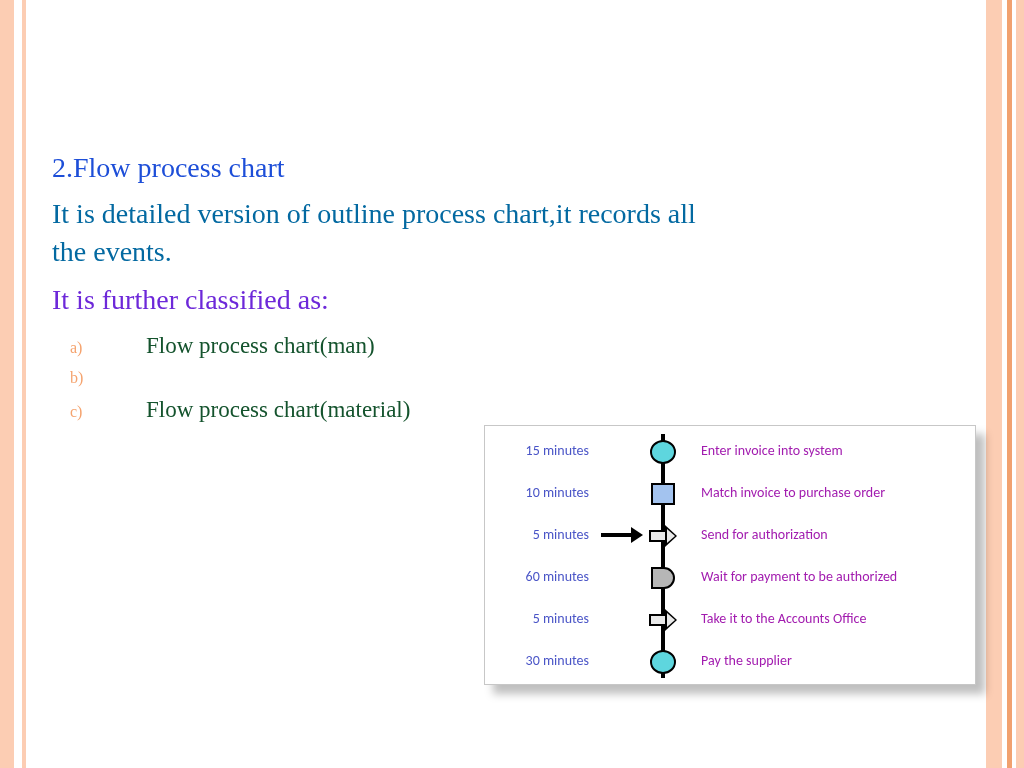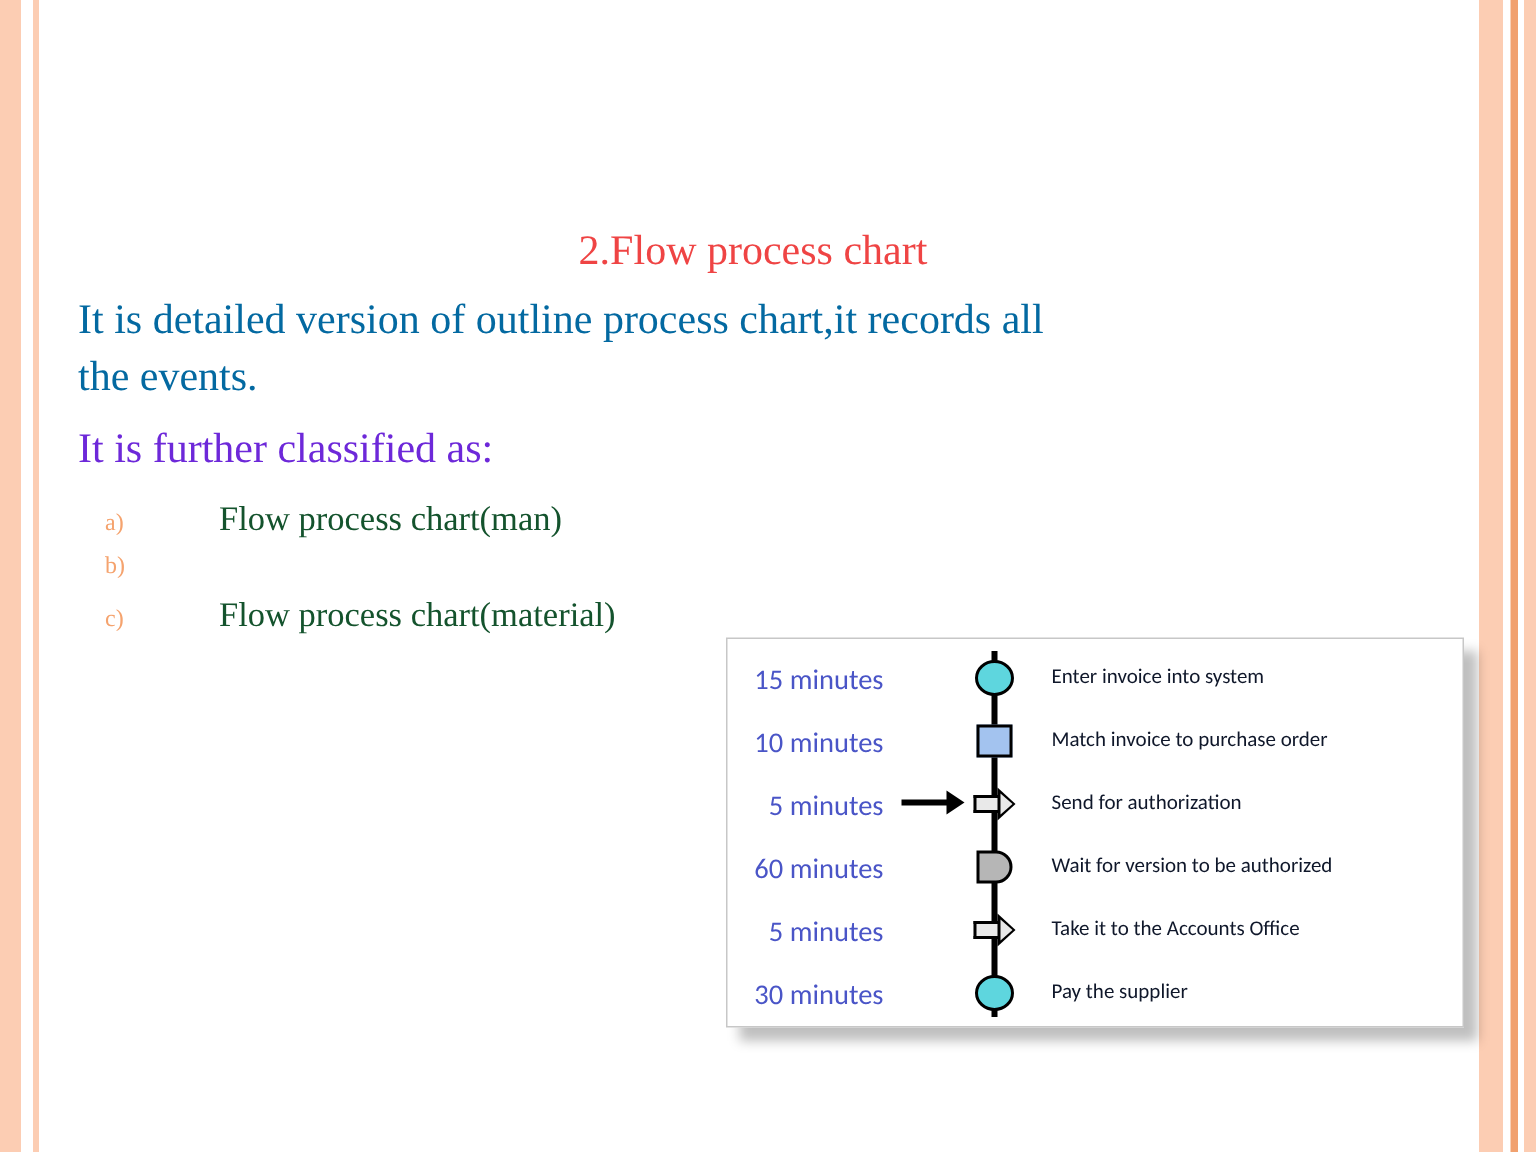--- a/index.html
+++ b/index.html
@@ -23,24 +23,23 @@
   .bar-r-gap2  { right: 17px; width: 5px; background: #fff; }
   .bar-r-wide  { right: 22px; width: 16px; background: #fccdb3; }
 
   .content {
     position: absolute;
     left: 52px;
     top: 148px;
     width: 900px;
   }
   .title {
-    color: #ef4444;
+    color: #1d4ed8;
     font-size: 28px;
     line-height: 1.4;
-    text-align: center;
   }
   .desc {
     color: #0369a1;
     font-size: 28px;
     line-height: 1.35;
     margin-top: 8px;
     width: 680px;
   }
   .subhead {
     color: #6d28d9;
@@ -102,29 +101,29 @@
     left: 0;
     width: 100%;
     height: 40px;
   }
   .time {
     position: absolute;
     left: 0;
     top: 10px;
     width: 104px;
     text-align: right;
-    font-size: 19px;
+    font-size: 14px;
     color: #4a55c7;
   }
   .step-text {
     position: absolute;
     left: 216px;
     top: 10px;
     font-size: 14px;
-    color: #0f172a;
+    color: #a21caf;
   }
   .shape-wrap {
     position: absolute;
     left: 160px;
     top: 6px;
     width: 36px;
     height: 28px;
     display: flex;
     align-items: center;
     justify-content: center;
@@ -276,21 +275,21 @@
         </div>
     </div>
     <div class="step-text">Send for authorization</div>
   </div>
 
   <div class="row" style="top:132px">
     <div class="time">60 minutes</div>
     <div class="shape-wrap">
         <div class="dshape"></div>
       </div>
-    <div class="step-text">Wait for version to be authorized</div>
+    <div class="step-text">Wait for payment to be authorized</div>
   </div>
 
   <div class="row" style="top:174px">
     <div class="time">5 minutes</div>
     <div class="shape-wrap">
       <div class="arrow-shape">
           <div class="arrow-body"></div>
           <div class="arrow-head"></div>
         </div>
     </div>

